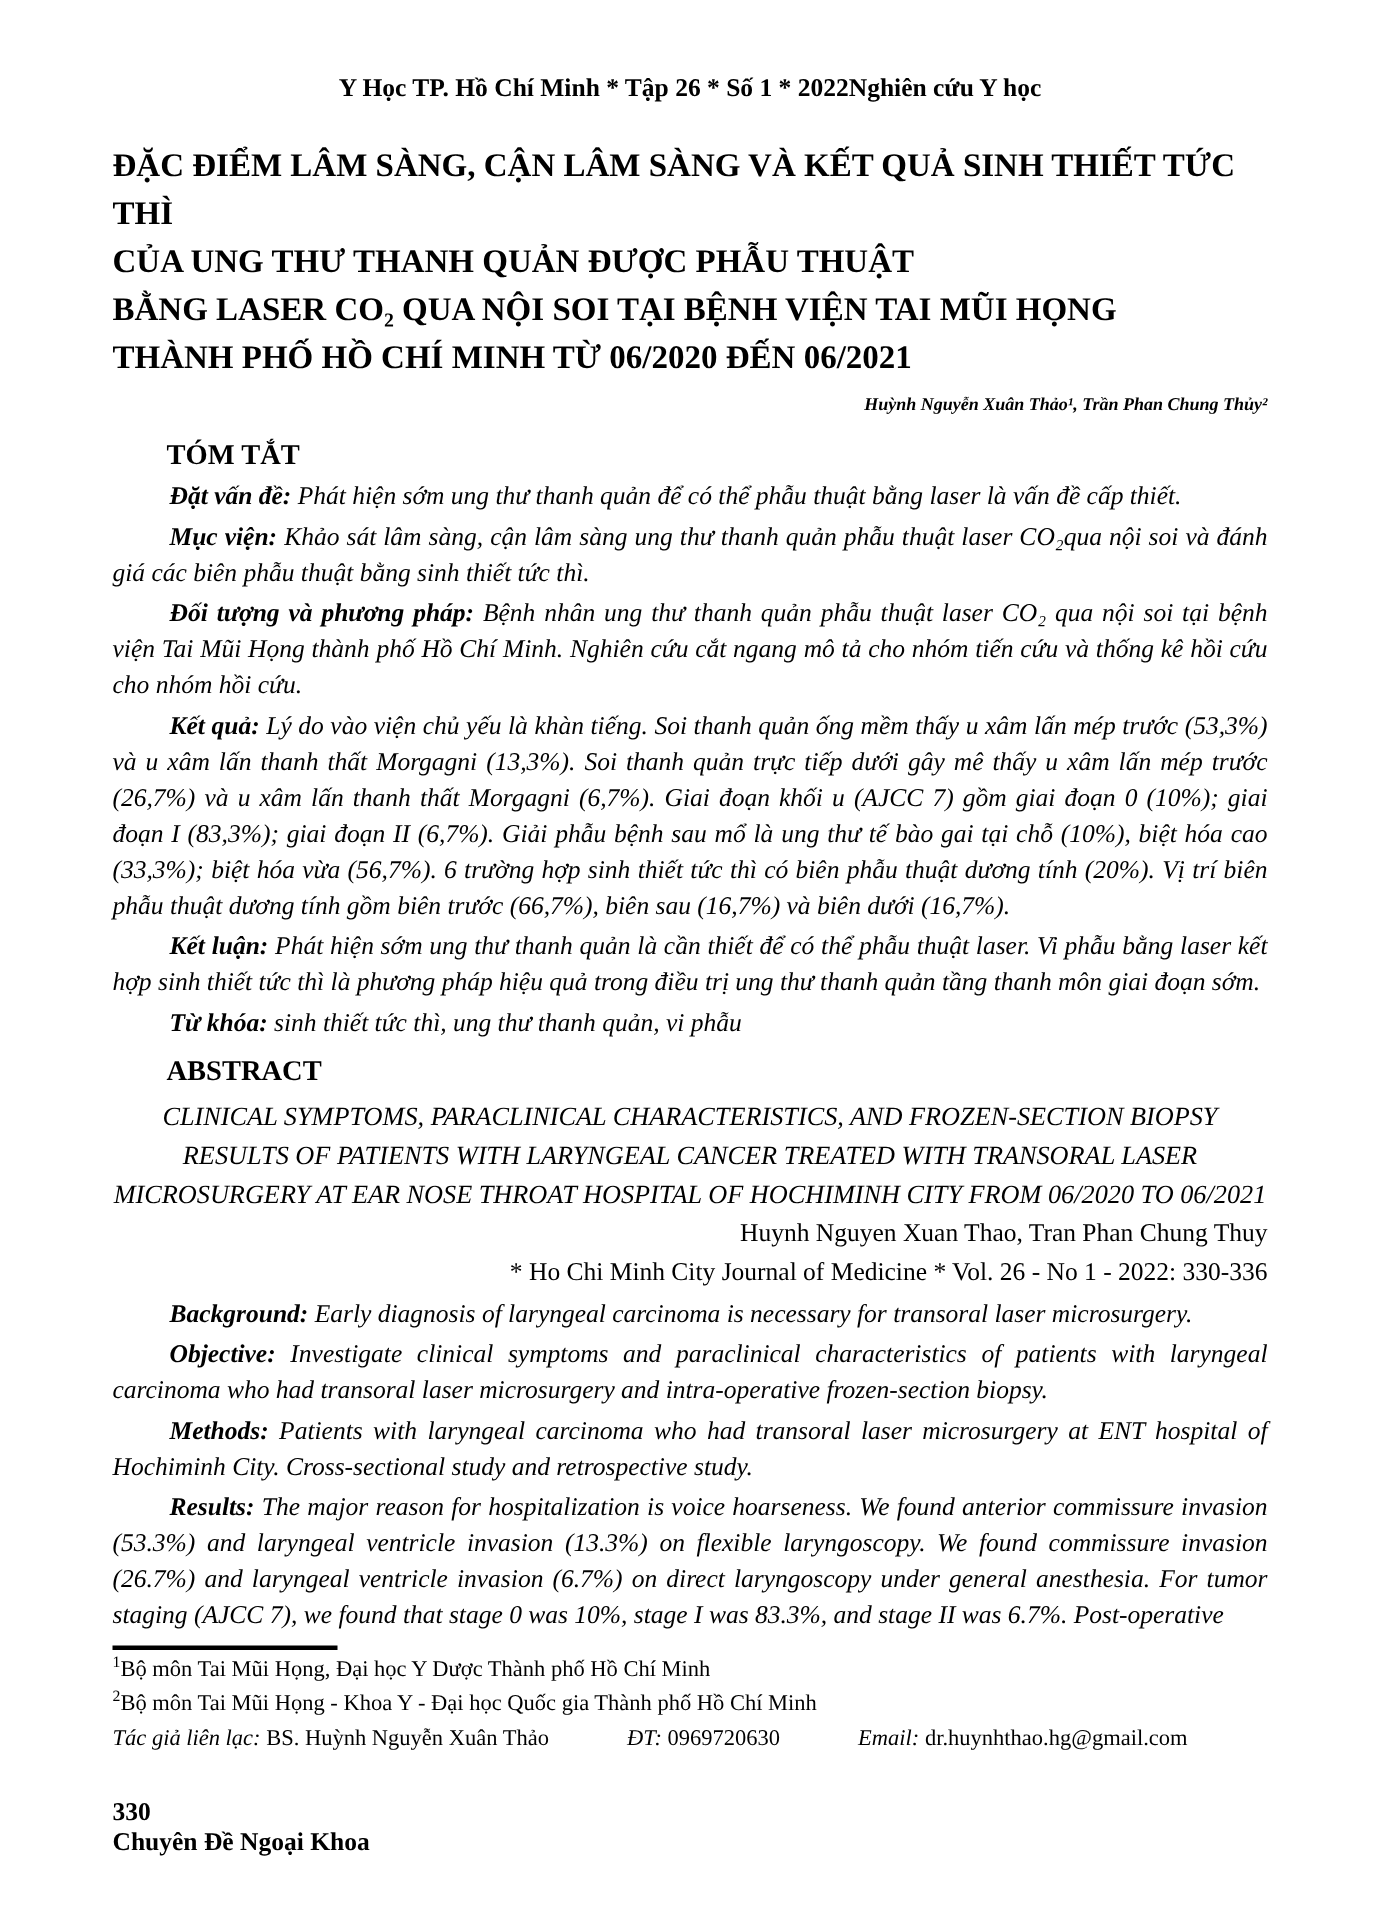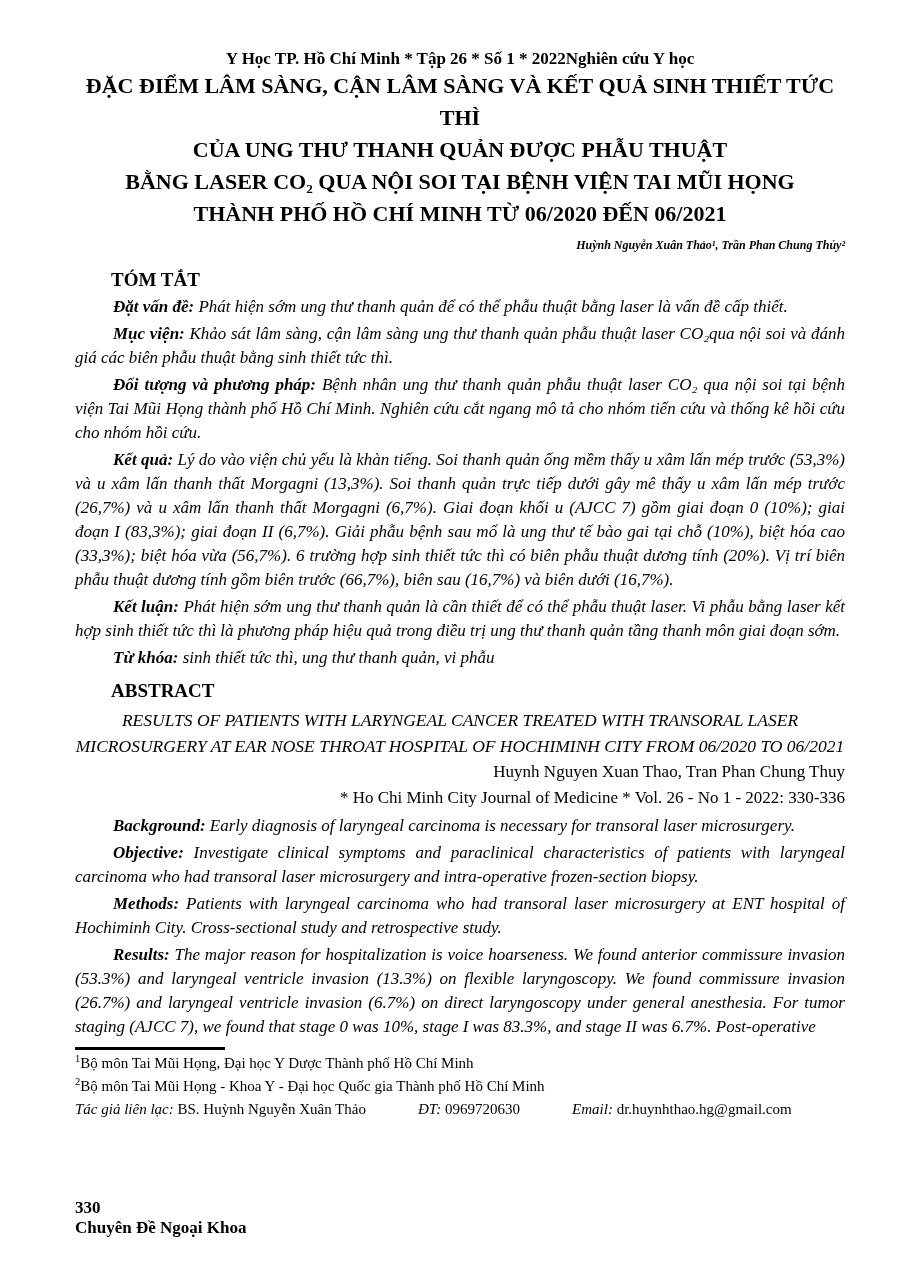--- a/index.html
+++ b/index.html
@@ -8,22 +8,22 @@
     color: #000;
     font-family: "Liberation Serif", "DejaVu Serif", serif;
     position: relative;
     overflow: hidden;
   }
   .page { padding: 48px 75px 0 75px; box-sizing: border-box; }
 
   .header { display: flex; justify-content: center; align-items: baseline;
             font-weight: bold; font-size: 17px; line-height: 22px; }
 
-  .title { text-align: center; font-weight: bold; font-size: 22px;
-           line-height: 32px; }
+  .title { font-weight: bold; font-size: 22px;
+           line-height: 32px; margin-top: 24px; }
 
   .authors-vi { text-align: right; font-weight: bold; font-style: italic;
                 font-size: 12px; line-height: 23px; margin-top: 4px; }
 
   .section-heading { font-weight: bold; font-size: 19px; line-height: 25px;
                      margin-top: 10px; margin-left: 36px; }
   .section-heading.en { margin-top: 8px; }
 
   p.para { font-style: italic; font-size: 17px; line-height: 24px;
            text-align: justify; text-indent: 38px; margin: 3px 0; }
@@ -87,20 +87,21 @@
     <span>Phát hiện sớm ung thư thanh quản là cần thiết để có thể phẫu thuật laser. Vi phẫu bằng laser kết hợp sinh thiết tức thì là phương pháp hiệu quả trong điều trị ung thư thanh quản tầng thanh môn giai đoạn sớm.</span>
   </p>
   <p class="para">
     <span class="lead">Từ khóa:</span>
     <span>sinh thiết tức thì, ung thư thanh quản, vi phẫu</span>
   </p>
 
   <div class="section-heading en">ABSTRACT</div>
 
   <div class="en-title">
+    <div>CLINICAL SYMPTOMS, PARACLINICAL CHARACTERISTICS, AND FROZEN-SECTION BIOPSY</div>
     <div>RESULTS OF PATIENTS WITH LARYNGEAL CANCER TREATED WITH TRANSORAL LASER</div>
     <div>MICROSURGERY AT EAR NOSE THROAT HOSPITAL OF HOCHIMINH CITY FROM 06/2020 TO 06/2021</div>
   </div>
 
   <div class="right-line">Huynh Nguyen Xuan Thao, Tran Phan Chung Thuy</div>
   <div class="right-line">* Ho Chi Minh City Journal of Medicine * Vol. 26 - No 1 - 2022: 330-336</div>
 
   <p class="para">
     <span class="lead">Background:</span>
     <span>Early diagnosis of laryngeal carcinoma is necessary for transoral laser microsurgery.</span>

